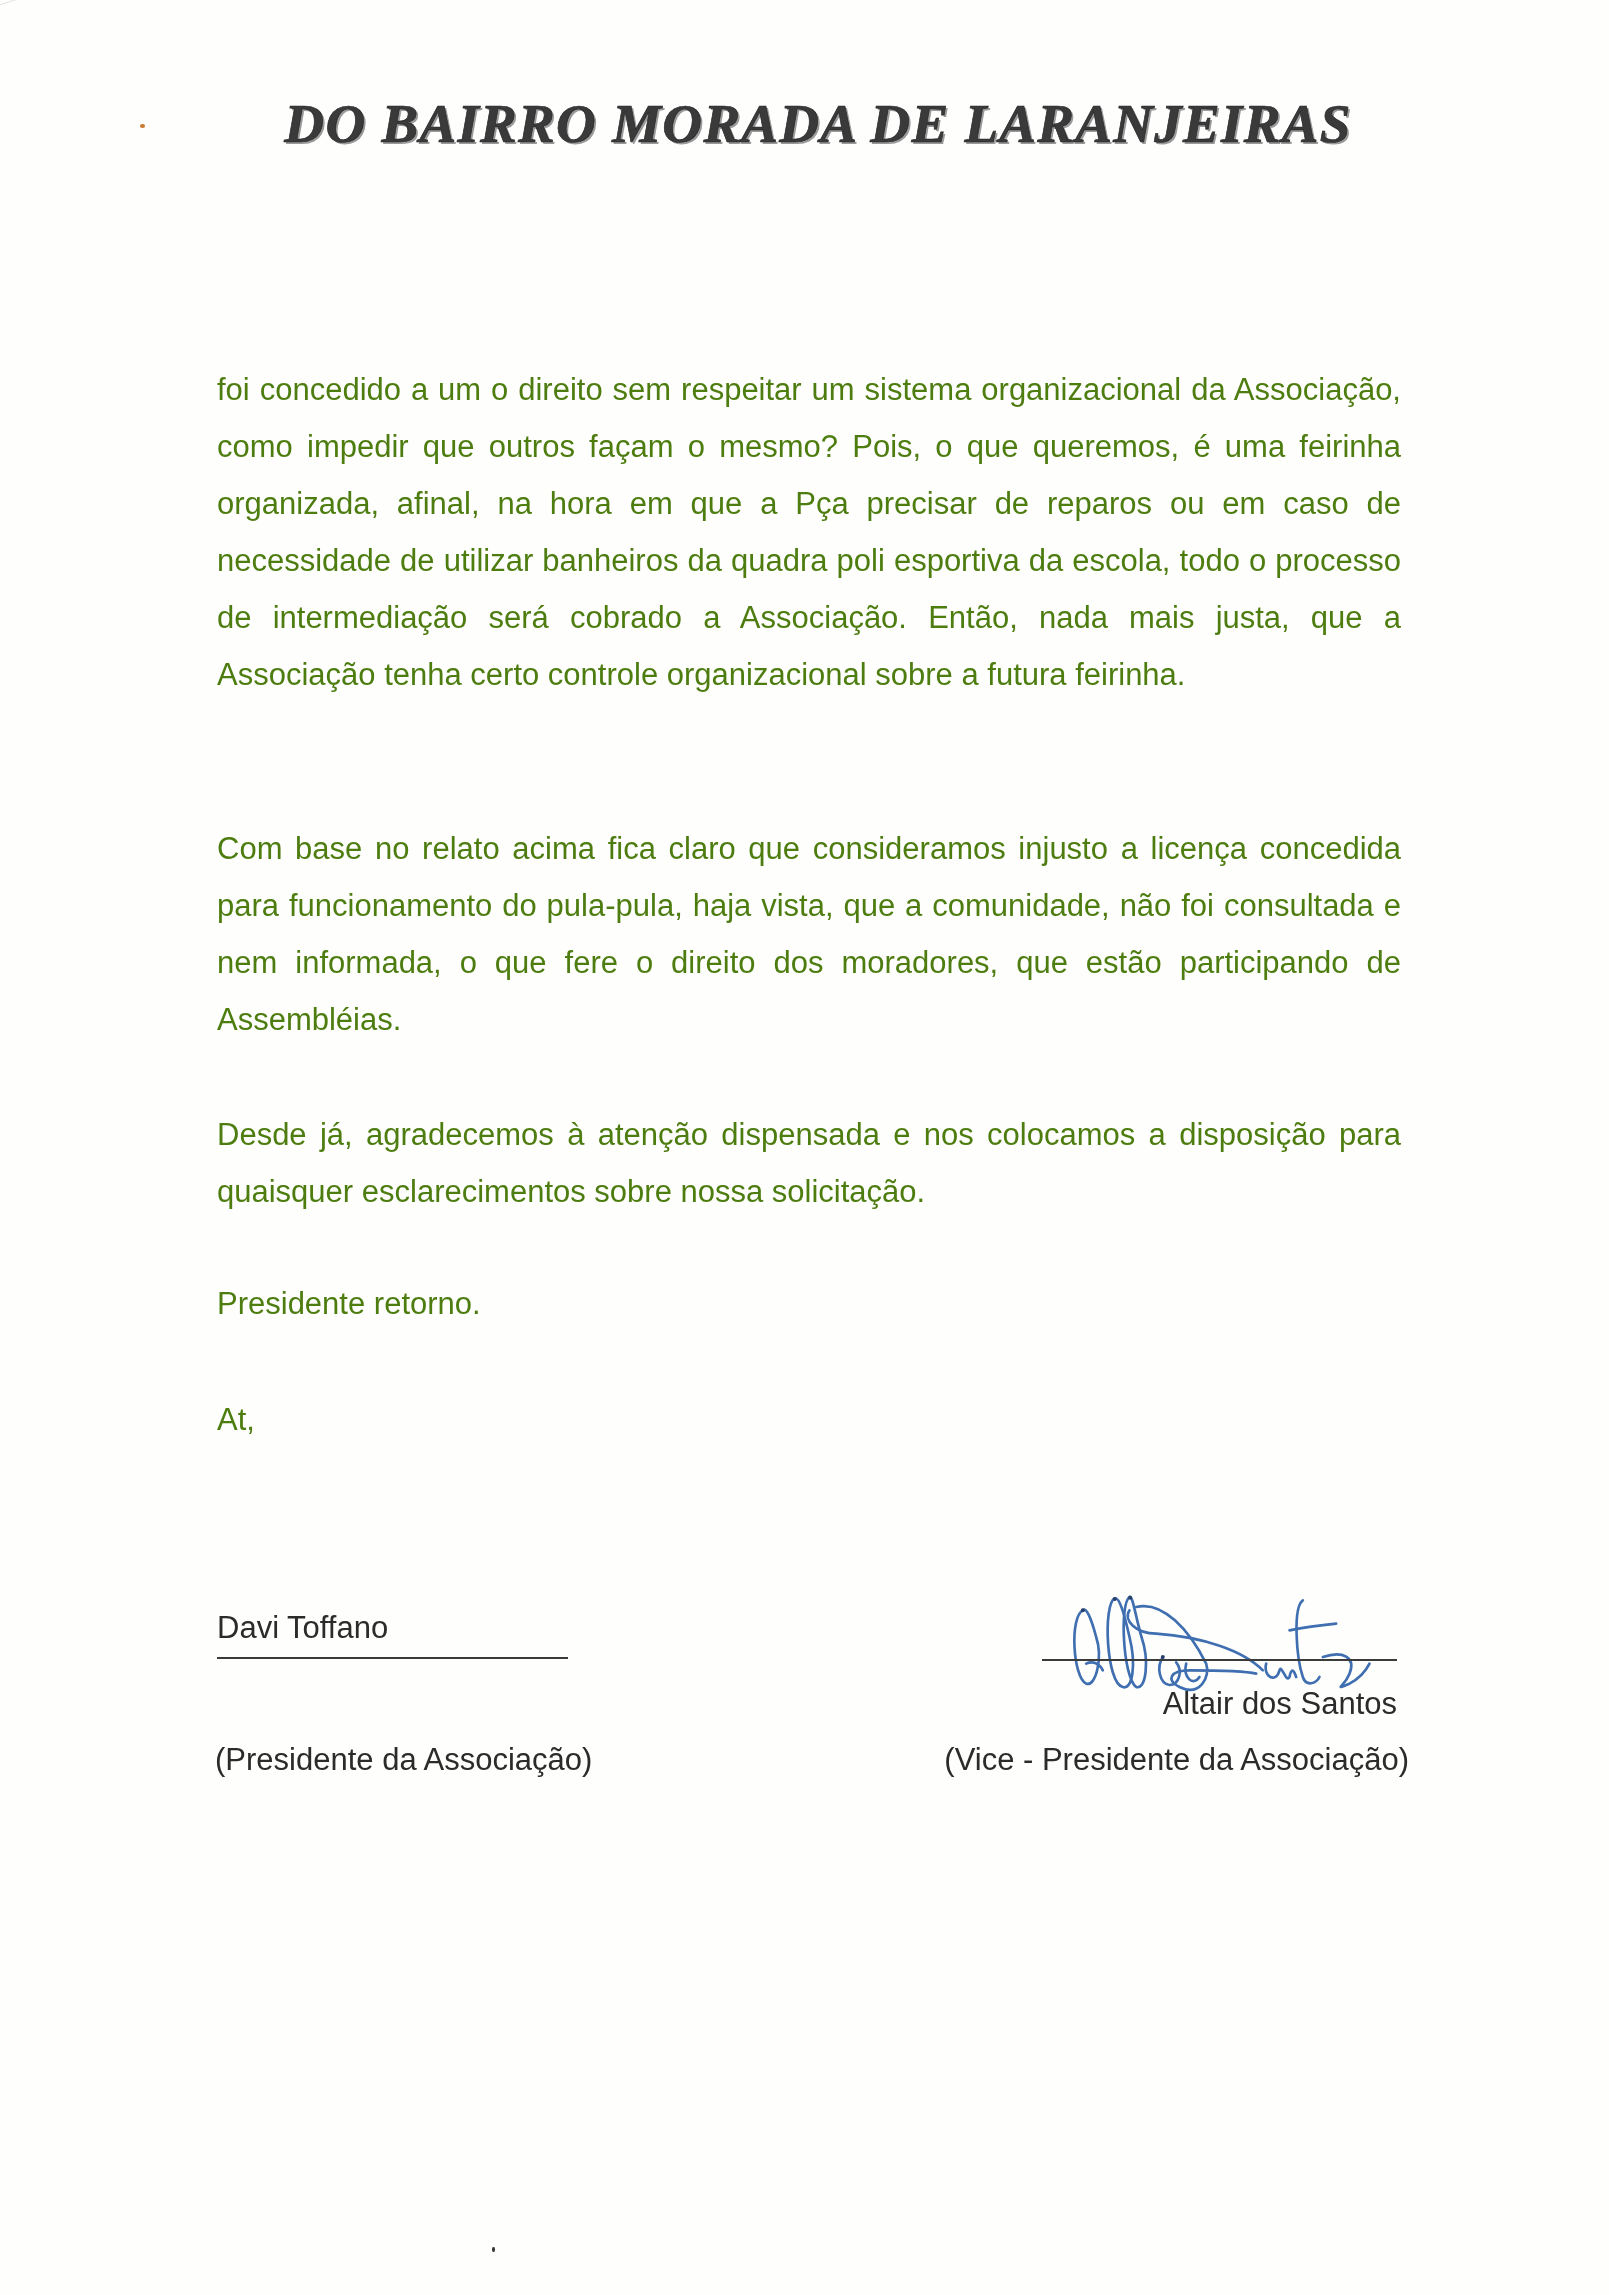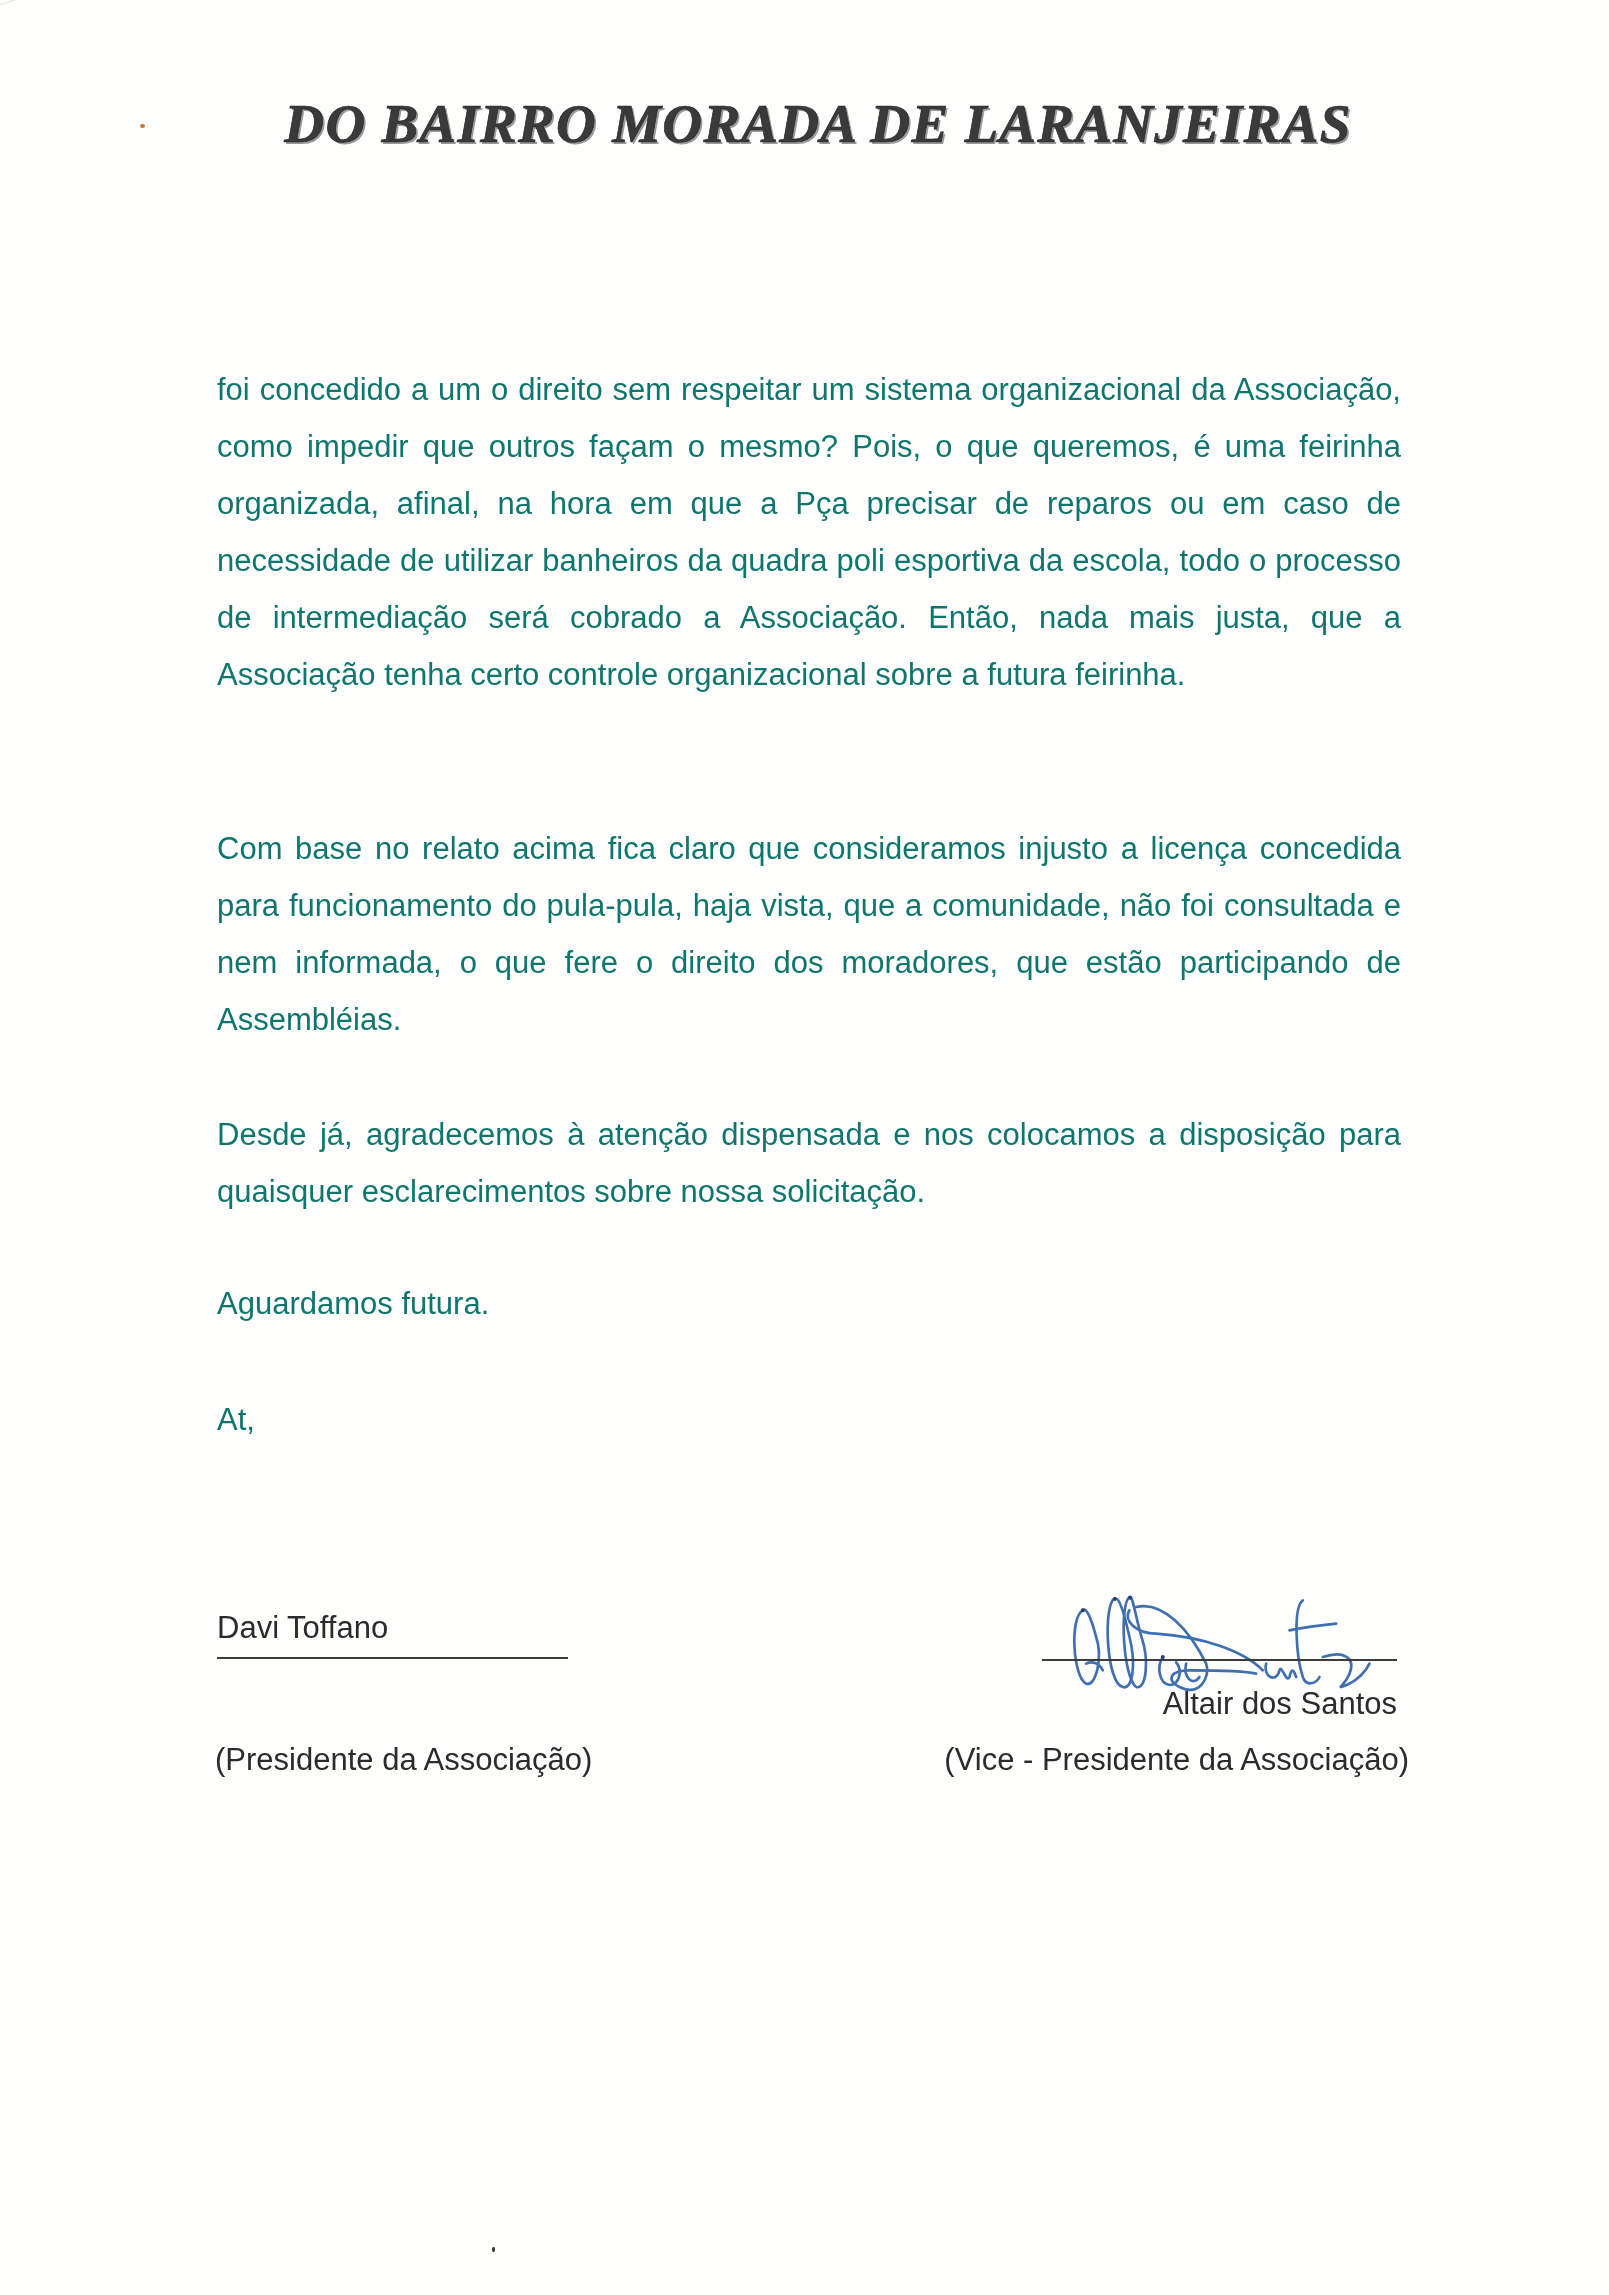--- a/index.html
+++ b/index.html
@@ -50,21 +50,21 @@
   }
   .header-line.l1 { padding-right: 27px; }
   .header-line.l2 { padding-left: 27px; }
 
   .body-text {
     position: absolute;
     left: 217px;
     width: 1184px;
     font-size: 31px;
     line-height: 57px;
-    color: #0f766e;
+    color: #4d7c0f;
   }
   .para {
     margin: 0;
     text-align: justify;
     text-align-last: left;
   }
   .p1 { top: 361px; }
   .p2 { top: 820px; }
   .p3 { top: 1106px; }
   .p4 { top: 1275px; }
@@ -117,21 +117,21 @@
 
   <div class="body-text p2">
     <p class="para">Com base no relato acima fica claro que consideramos injusto a licença concedida para funcionamento do pula-pula, haja vista, que a comunidade, não foi consultada e nem informada, o que fere o direito dos moradores, que estão participando de Assembléias.</p>
   </div>
 
   <div class="body-text p3">
     <p class="para">Desde já, agradecemos à atenção dispensada e nos colocamos a disposição para quaisquer esclarecimentos sobre nossa solicitação.</p>
   </div>
 
   <div class="body-text p4">
-    <p class="para">Aguardamos futura.</p>
+    <p class="para">Presidente retorno.</p>
   </div>
 
   <div class="body-text p5">
     <p class="para">At,</p>
   </div>
 
   <div>
     <div class="sig-line left"></div>
     <div class="sig-text sig-name-left">Davi Toffano</div>
     <div class="sig-text sig-role-left">(Presidente da Associação)</div>

